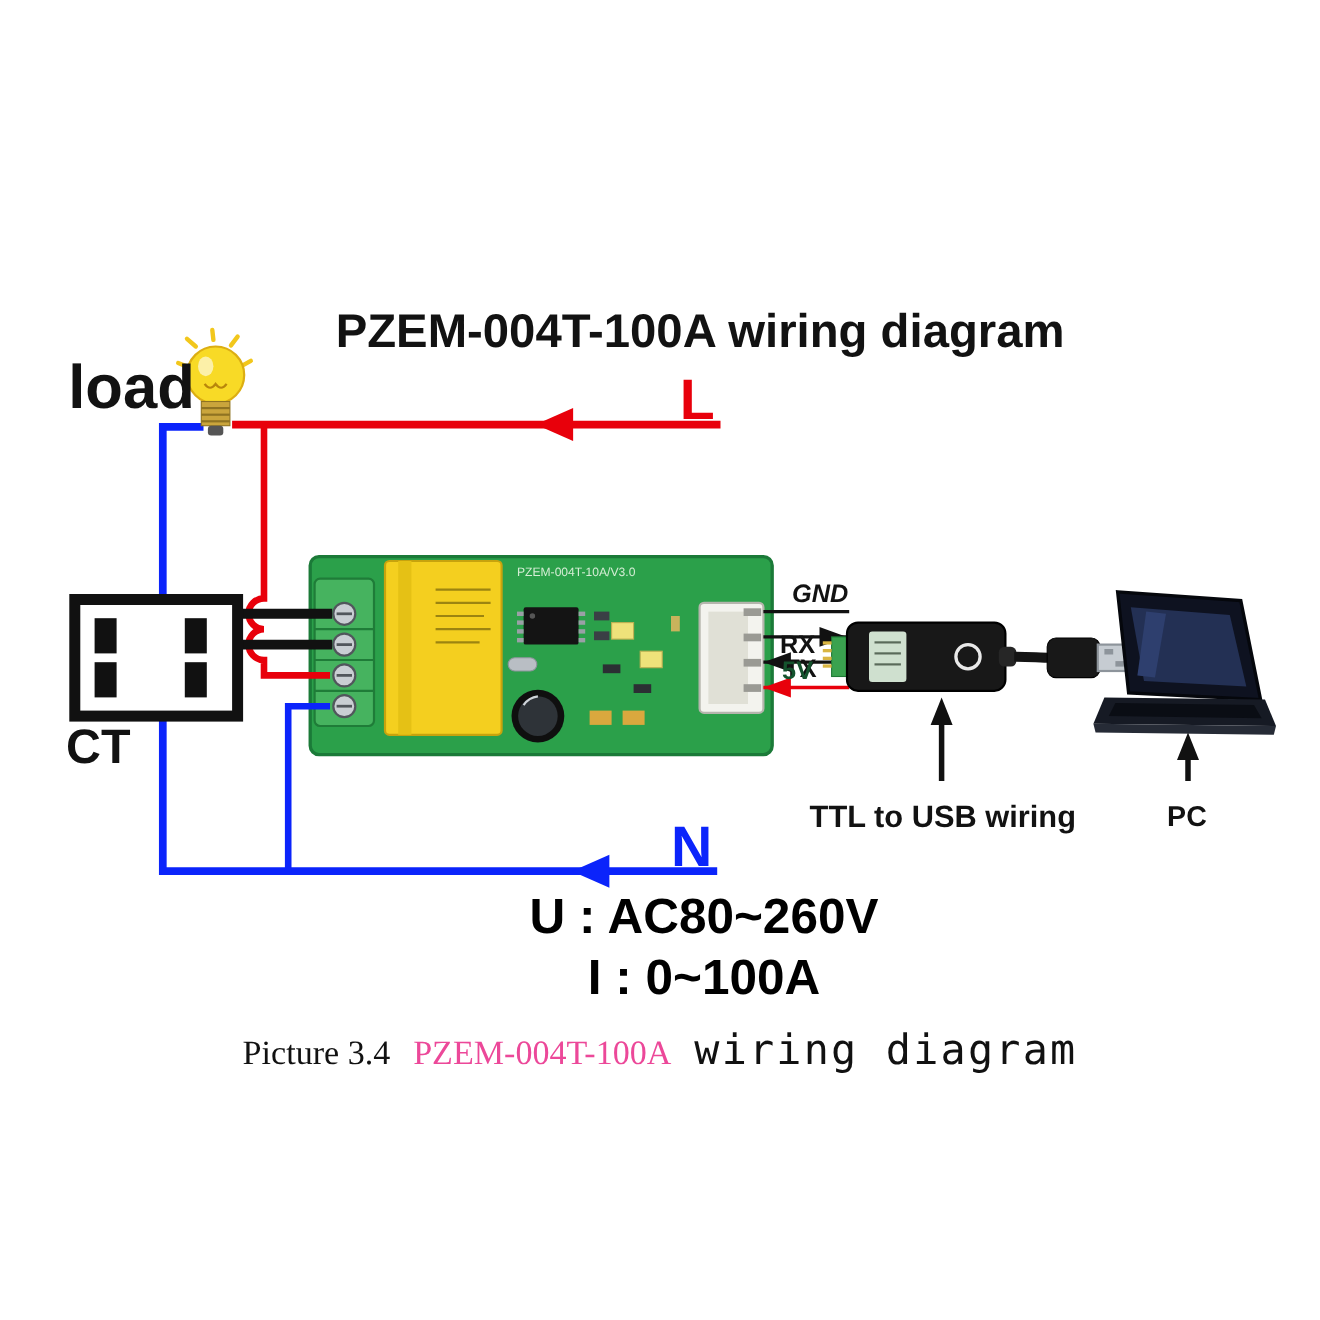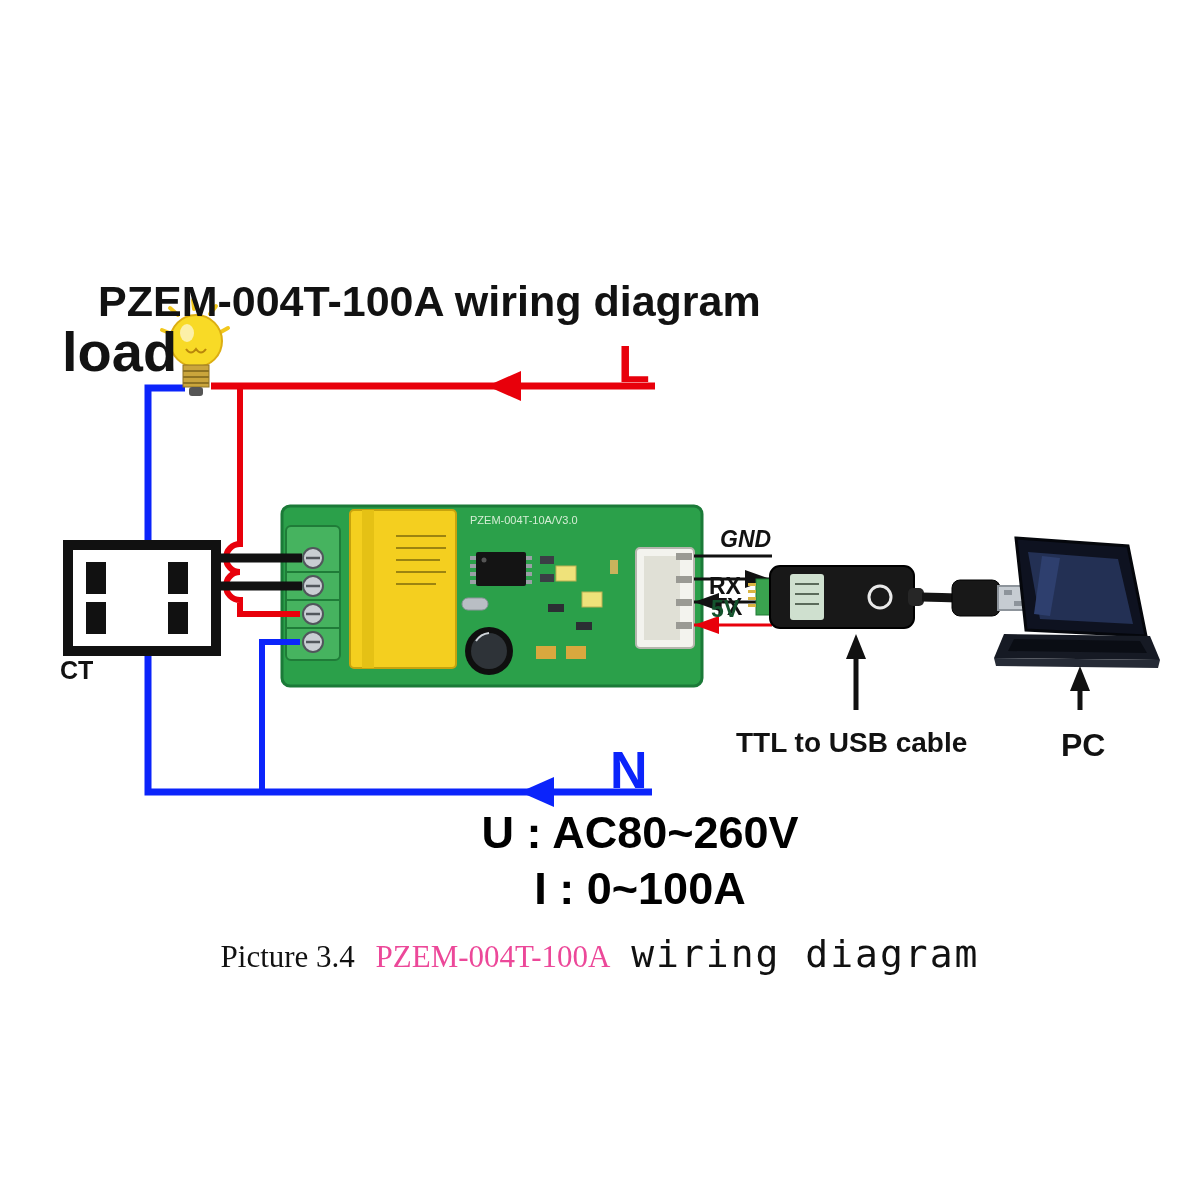--- a/index.html
+++ b/index.html
@@ -1,31 +1,31 @@
 <!DOCTYPE html>
 <html><head>
 <meta charset="utf-8">
 <style>
   * { margin:0; padding:0; box-sizing:border-box; }
   body { background:#ffffff; font-family:"Liberation Sans", sans-serif; }
   #stage { position:relative; width:1200px; height:1200px; background:#ffffff; overflow:hidden; }
   #diagram-svg { position:absolute; left:0; top:0; }
   .lbl { position:absolute; font-weight:700; color:#121212; white-space:nowrap; line-height:1; }
-  .title      { left:0; right:0; padding-left:98px; top:280px; font-size:43px; }
+  .title      { left:0; right:0; padding-left:73px; text-align:center; top:280px; font-size:43px; }
   .load-label { left:62px;  top:324px; font-size:56px; }
   .l-label    { left:618px; top:338px; font-size:52px; color:#e8000b; }
   .n-label    { left:610px; top:744px; font-size:52px; color:#0b24fb; }
-  .ct-label   { left:60px;  top:658px; font-size:25px; }
+  .ct-label   { left:60px;  top:658px; font-size:44px; }
   .pin-label  { font-size:23px; }
   .gnd-label  { left:720px; top:528px;font-style:italic; }
   .tx-label   { left:713px; top:552px;margin-top:44px; }
   .rx-label   { left:709px; top:575px; }
   .v5-label   { left:711px; top:598px; color:#14532d; }
   .adapter-label { left:736px;  top:729px; font-size:28px; }
-  .pc-label      { left:1061px; top:729px; font-size:32px; }
+  .pc-label      { left:1061px; top:729px; font-size:26px; }
   .spec { position:absolute; left:320px; width:640px; text-align:center; font-weight:700; color:#000000; line-height:1; }
   .spec-u { top:810px; font-size:45px; }
   .spec-i { top:866px; font-size:45px; }
   .caption { position:absolute; top:932px; left:0; right:0; text-align:center; font-size:31px; color:#111111; font-family:"Liberation Serif", serif; }
   .cap-model  { color:#ec4899; margin:0 13px; }
   .cap-suffix { font-family:"DejaVu Sans Mono", monospace; letter-spacing:2px; font-size:38px; }
 </style>
 </head>
 <body>
 
@@ -198,21 +198,21 @@
   <div class="lbl load-label">load</div>
   <div class="lbl l-label">L</div>
   <div class="lbl n-label">N</div>
   <div class="lbl ct-label">CT</div>
 
   <div class="lbl pin-label gnd-label">GND</div>
   <div class="lbl pin-label tx-label">TX</div>
   <div class="lbl pin-label rx-label">RX</div>
   <div class="lbl pin-label v5-label">5V</div>
 
-  <div class="lbl adapter-label">TTL to USB cable</div>
+  <div class="lbl adapter-label">TTL to USB wiring</div>
   <div class="lbl pc-label">PC</div>
 
   <div class="spec spec-u">U : AC80~260V</div>
   <div class="spec spec-i">I : 0~100A</div>
 
   <div class="caption">
     <span class="cap-prefix">Picture 3.4</span>
     <span class="cap-model">PZEM-004T-100A</span>
     <span class="cap-suffix">wiring diagram</span>
   </div>

